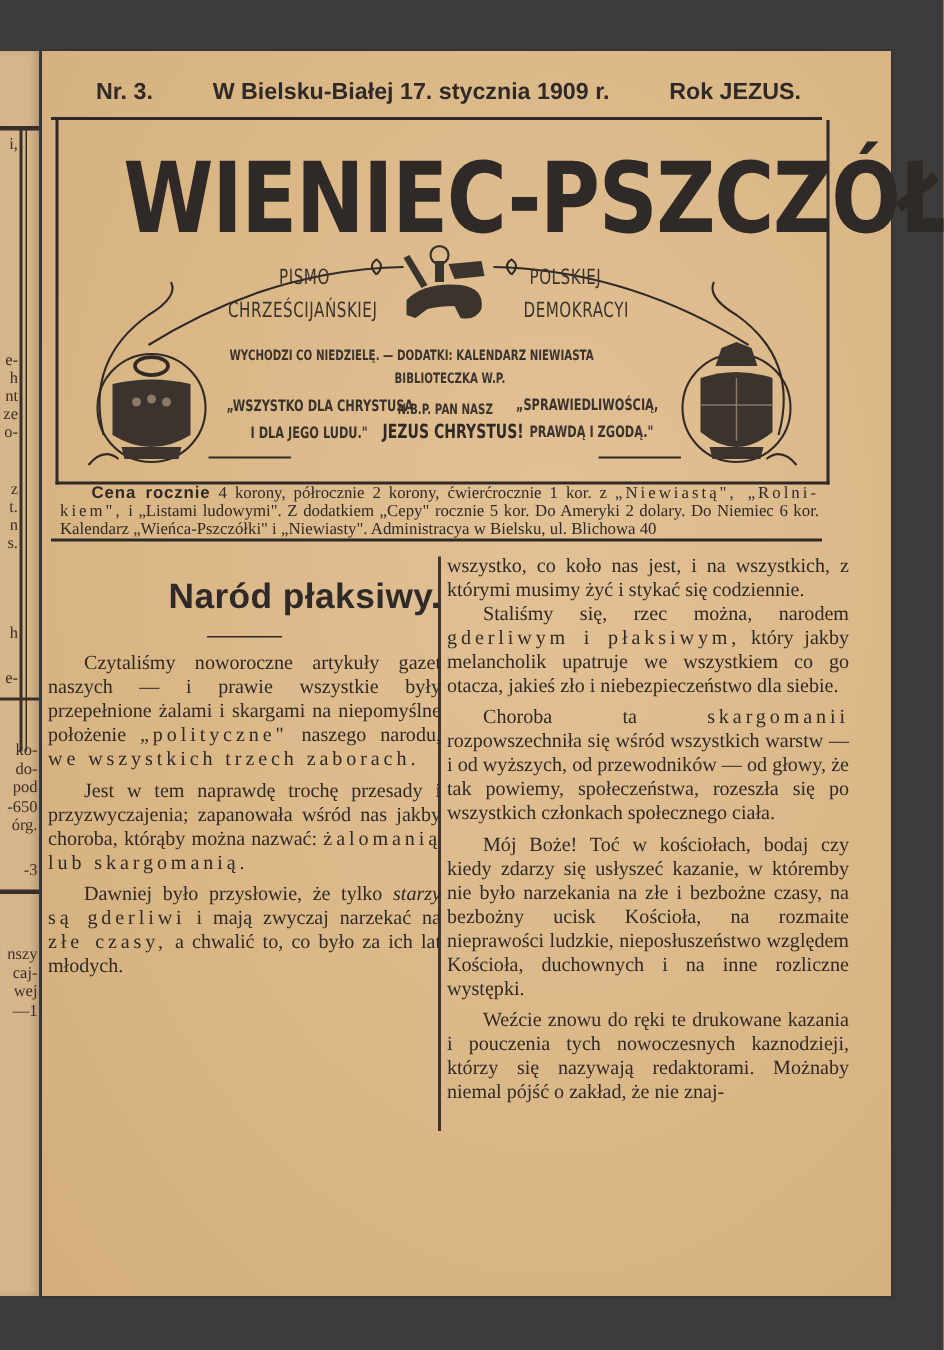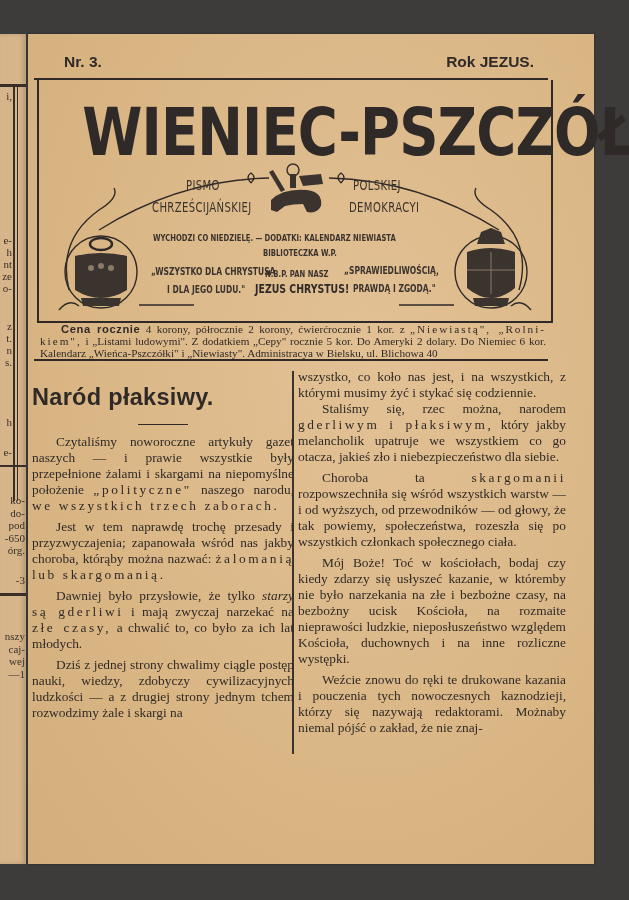--- a/index.html
+++ b/index.html
@@ -68,21 +68,21 @@
   }
   .price b { font-family:"Liberation Sans", sans-serif; font-weight:bold; letter-spacing:0.6px;margin-left:21px; }
   .price-rule { position:absolute; left:6px; top:325px; width:514px; height:2px; background:#2f2a27; }
 
   .col-left { position:absolute; left:4px; top:335px; width:262px; }
   .col-right { position:absolute; left:270px; top:335px; width:268px; }
   .col-divider { position:absolute; left:264px; top:337px; width:2px; height:383px; background:#3a332e; }
 
   .art-title {
     font-family:"Liberation Sans", sans-serif; font-weight:bold; font-size:23.5px; color:#2f2a27;
-    text-align:left; margin-top:15px; letter-spacing:0.3px;
+    text-align:right; margin-top:15px; letter-spacing:0.3px;
   }
   .art-rule { width:50px; height:1px; background:#2f2a27; margin:13px auto 9px; }
   .para {
     font-size:13.4px; line-height:16px; color:#2f2a27; text-align:justify;
     margin:0 0 5px 0; text-indent:24px; hyphens:manual;
   }
   .para.noindent { text-indent:0; margin-bottom:0; }
   .sp { letter-spacing:2.6px; }
   .it { font-style:italic; }
 </style>
@@ -128,20 +128,21 @@
     <div>caj-</div>
     <div>wej</div>
     <div>—1</div>
   </div>
 </div>
 
 <div class="page">
 
   <div class="header-line">
     <span>Nr. 3.</span>
+    <span>W Bielsku-Białej 17. stycznia 1909 r.</span>
     <span>Rok JEZUS.</span>
   </div>
   <div class="hdr-rule"></div>
 
   <div class="masthead">
     <div class="title">WIENIEC-PSZCZÓŁKA</div>
 
     <svg style="position:absolute;left:0;top:0" width="512" height="241">
       <g fill="none" stroke="#2f2a27" stroke-width="1.4">
         <path d="M60 150 Q 140 100 230 98"></path>
@@ -208,21 +209,20 @@
 
   <div class="col-divider"></div>
 
   <div class="col-left">
     <div class="art-title">Naród płaksiwy.</div>
     <div class="art-rule"></div>
     <div id="left-paras">
         <p class="para"><span>Czytaliśmy noworoczne artykuły gazet naszych — i prawie wszystkie były przepełnione żalami i skargami na niepomyślne położenie </span><span class="sp">„polityczne"</span><span> naszego narodu, </span><span class="sp">we wszystkich trzech zaborach.</span></p>
         <p class="para"><span>Jest w tem naprawdę trochę przesady i przyzwyczajenia; zapanowała wśród nas jakby choroba, którąby można nazwać: </span><span class="sp">żalomanią lub skargomanią.</span></p>
         <p class="para"><span>Dawniej było przysłowie, że tylko </span><span class="it">starzy</span><span> </span><span class="sp">są gderliwi</span><span> i mają zwyczaj narzekać na </span><span class="sp">złe czasy,</span><span> a chwalić to, co było za ich lat młodych.</span></p>
-        <p class="para"><span>Dziś z jednej strony chwalimy ciągle postęp nauki, wiedzy, zdobyczy cywilizacyjnych ludzkości — a z drugiej strony jednym tchem rozwodzimy żale i skargi na</span></p>
       </div>
   </div>
 
   <div class="col-right">
     <div id="right-paras">
         <p class="para noindent"><span>wszystko, co koło nas jest, i na wszystkich, z którymi musimy żyć i stykać się codziennie.</span></p>
         <p class="para"><span>Staliśmy się, rzec można, narodem </span><span class="sp">gderliwym i płaksiwym,</span><span> który jakby melancholik upatruje we wszystkiem co go otacza, jakieś zło i niebezpieczeństwo dla siebie.</span></p>
         <p class="para"><span>Choroba ta </span><span class="sp">skargomanii</span><span> rozpowszechniła się wśród wszystkich warstw — i od wyższych, od przewodników — od głowy, że tak powiemy, społeczeństwa, rozeszła się po wszystkich członkach społecznego ciała.</span></p>
         <p class="para"><span>Mój Boże! Toć w kościołach, bodaj czy kiedy zdarzy się usłyszeć kazanie, w któremby nie było narzekania na złe i bezbożne czasy, na bezbożny ucisk Kościoła, na rozmaite nieprawości ludzkie, nieposłuszeństwo względem Kościoła, duchownych i na inne rozliczne występki.</span></p>
         <p class="para"><span>Weźcie znowu do ręki te drukowane kazania i pouczenia tych nowoczesnych kaznodzieji, którzy się nazywają redaktorami. Możnaby niemal pójść o zakład, że nie znaj-</span></p>

